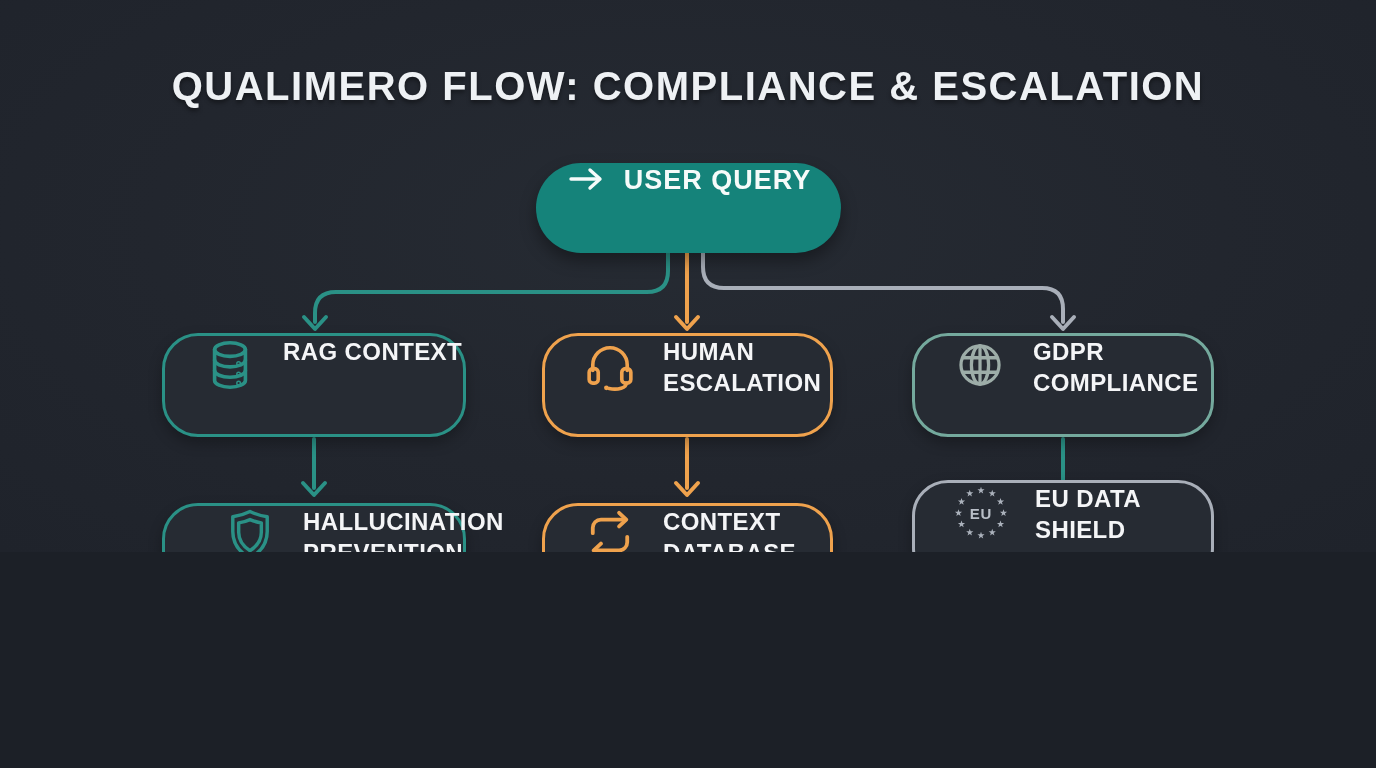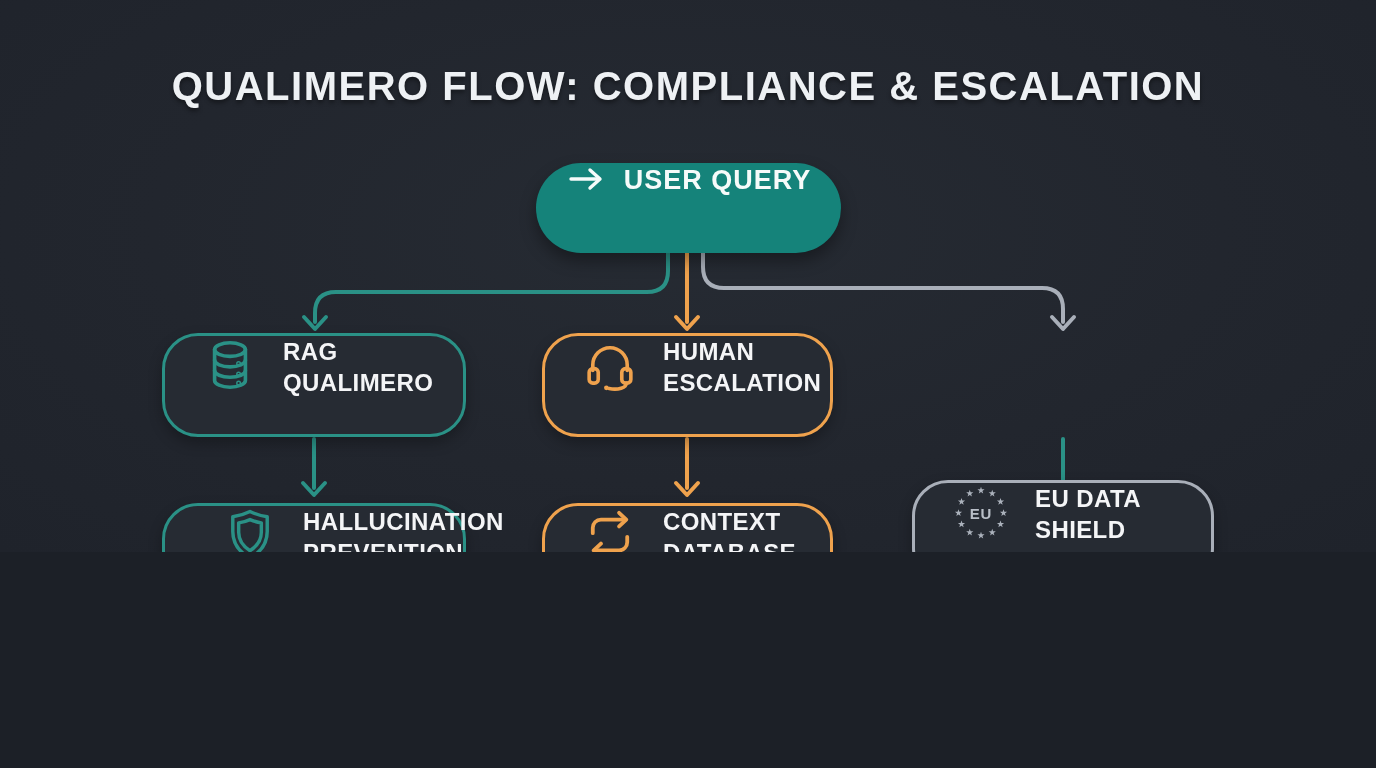--- a/index.html
+++ b/index.html
@@ -120,37 +120,50 @@
       <g fill="none" stroke="#2a9186" stroke-width="4" stroke-linecap="round" stroke-linejoin="round">
         <ellipse cx="32" cy="15" rx="17" ry="7.5"></ellipse>
         <path d="M15 15 V49 c0 4.1 7.6 7.5 17 7.5 s17 -3.4 17 -7.5 V15"></path>
         <path d="M49 26.5 c0 4.1 -7.6 7.5 -17 7.5 s-17 -3.4 -17 -7.5"></path>
         <path d="M49 38 c0 4.1 -7.6 7.5 -17 7.5 s-17 -3.4 -17 -7.5"></path>
         <circle cx="41.5" cy="30.5" r="0.8"></circle>
           <circle cx="41.5" cy="42" r="0.8"></circle>
           <circle cx="41.5" cy="52" r="0.8"></circle>
       </g>
     </svg>
-    <span class="label">RAG QUALIMERO</span>
+    <span class="label">RAG CONTEXT</span>
   </div>
 
   <div class="node b-orange" style="left:542px;top:333px;width:291px;height:104px;">
     <svg class="icon" width="58" height="58" viewBox="0 0 64 64">
       <g fill="none" stroke="#efa24d" stroke-width="4" stroke-linecap="round" stroke-linejoin="round">
         <path d="M13 38 v-6 a19 19 0 0 1 38 0 v6"></path>
         <rect x="9" y="36" width="10" height="16" rx="4"></rect>
         <rect x="45" y="36" width="10" height="16" rx="4"></rect>
         <path d="M50 52 c0 5 -9 8 -19 6"></path>
         <circle cx="28" cy="57.2" r="2.6" fill="#efa24d" stroke="none"></circle>
       </g>
     </svg>
     <span class="label">HUMAN
 ESCALATION</span>
   </div>
 
+  <div class="node b-sage" style="left:912px;top:333px;width:302px;height:104px;">
+    <svg class="icon" width="58" height="58" viewBox="0 0 64 64">
+      <g fill="none" stroke="#9dada8" stroke-width="3.6" stroke-linecap="round">
+        <circle cx="32" cy="32" r="21"></circle>
+        <ellipse cx="32" cy="32" rx="9.5" ry="21"></ellipse>
+        <path d="M32 11 V53"></path>
+        <path d="M13.5 24 H50.5"></path>
+        <path d="M13.5 40 H50.5"></path>
+      </g>
+    </svg>
+    <span class="label">GDPR
+COMPLIANCE</span>
+  </div>
 
   <div class="node b-teal" style="left:162px;top:503px;width:304px;height:104px;padding-left:20px;">
     <svg class="icon" width="58" height="58" viewBox="0 0 64 64">
       <g fill="none" stroke="#2a9186" stroke-width="3.8" stroke-linecap="round" stroke-linejoin="round">
         <path d="M32 6 C38 9 45 11 51 11.8 V28 C51 43 42.5 51.5 32 57.5 C21.5 51.5 13 43 13 28 V11.8 C19 11 26 9 32 6 Z"></path>
         <path d="M32 15 C36 16.8 40.5 18 44.5 18.6 V29 C44.5 39 38.8 45 32 49.3 C25.2 45 19.5 39 19.5 29 V18.6 C23.5 18 28 16.8 32 15 Z"></path>
       </g>
     </svg>
     <span class="label">HALLUCINATION
 PREVENTION</span>

